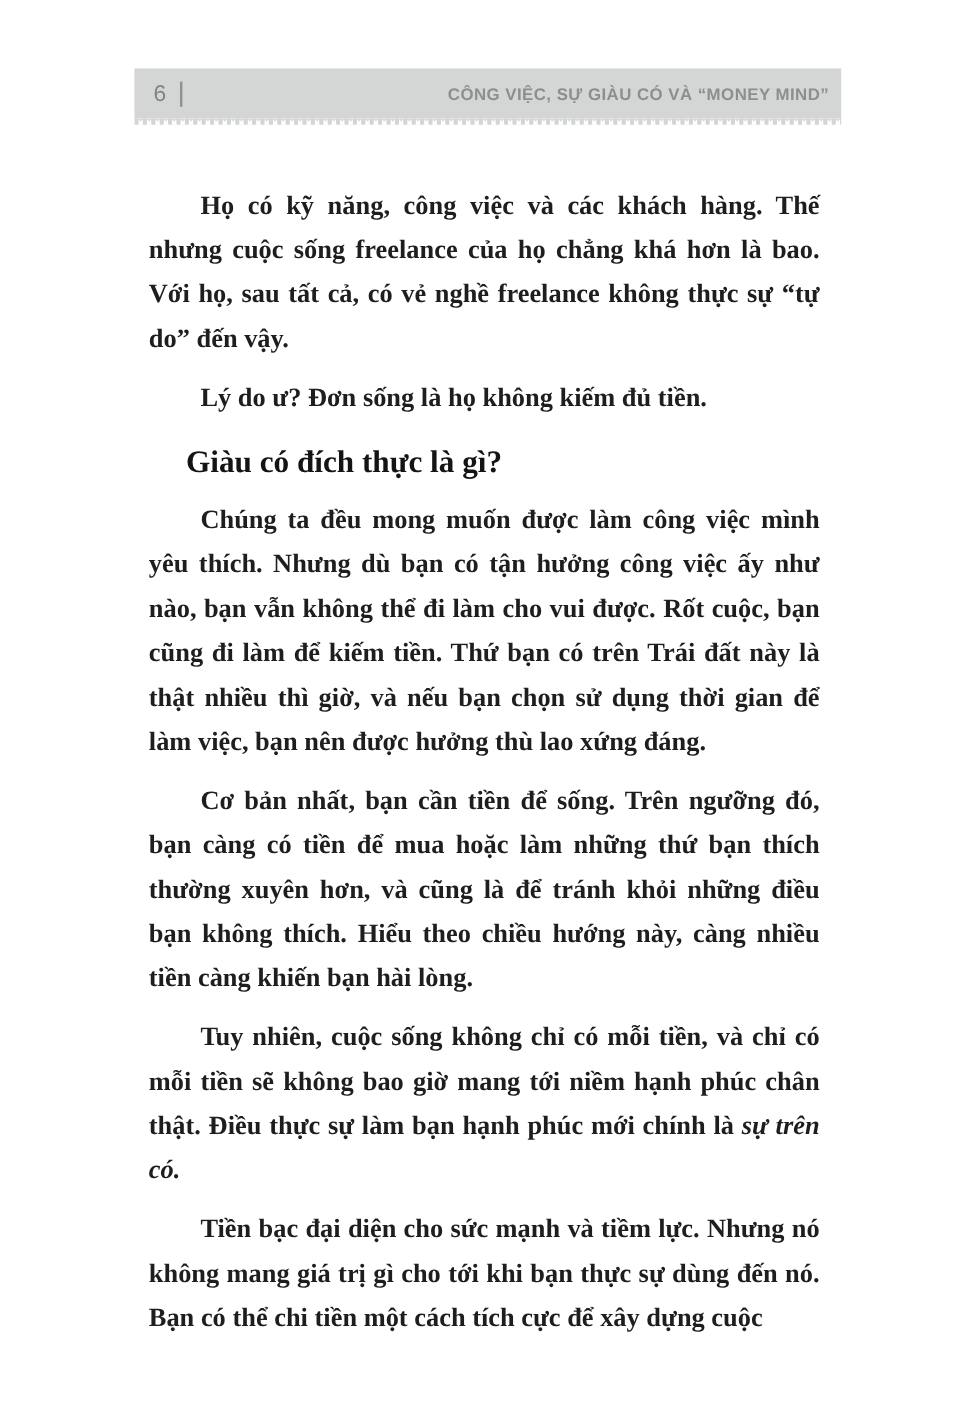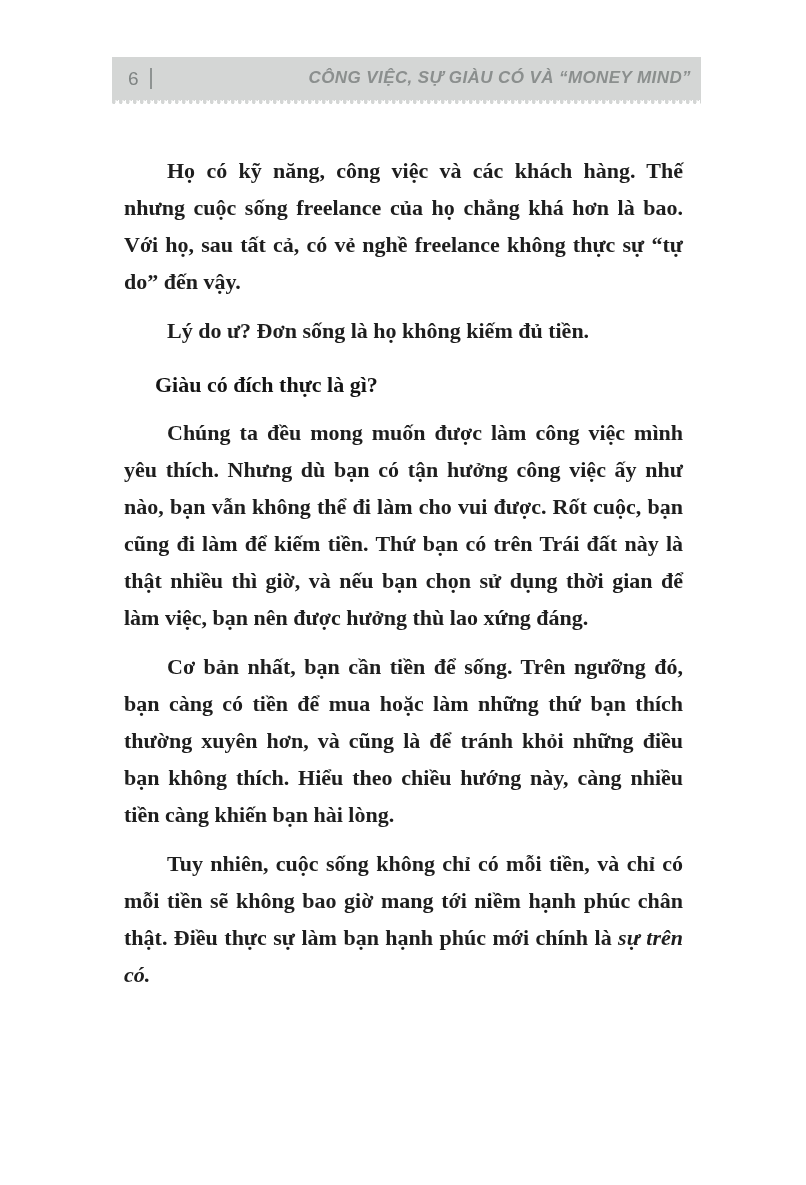--- a/index.html
+++ b/index.html
@@ -62,26 +62,25 @@
     color: #7f8483;
     line-height: 1;
   }
   .header-divider {
     display: inline-block;
     width: 2px;
     height: 21px;
     background: #8e9392;
   }
   .running-title {
-    font-size: 17px;
+    font-size: 14px;
     font-weight: 700;
     letter-spacing: 0.4px;
     color: var(--header-text);
     white-space: nowrap;
-    font-style: italic;
   }
   
   .content {
     position: absolute;
     left: 112px;
     top: 140px;
     width: 583px;
     color: var(--body-text);
     font-size: 22px;
     line-height: 37px;
@@ -91,21 +90,21 @@
     text-align: justify;
     text-indent: 43px;
     font-weight: bold;
   }
   .body-paragraph em {
     font-style: italic;
   }
   .section-heading {
     margin: 19px 0 6px;
     padding-left: 43px;
-    font-size: 22px;
+    font-size: 26px;
     line-height: 34px;
     font-weight: bold;
     color: #141414;
   }
 </style>
 </head>
 <body>
 
 <div class="page">
 
@@ -117,15 +116,16 @@
     <span class="running-title">CÔNG VIỆC, SỰ GIÀU CÓ VÀ “MONEY MIND”</span>
   </header>
 
   <main class="content">
       <p class="body-paragraph"><span>Họ có kỹ năng, công việc và các khách hàng. Thế nhưng cuộc sống freelance của họ chẳng khá hơn là bao. Với họ, sau tất cả, có vẻ nghề freelance không thực sự “tự do” đến vậy.</span></p>
       <p class="body-paragraph"><span>Lý do ư? Đơn sống là họ không kiếm đủ tiền.</span></p>
       <h2 class="section-heading"><span>Giàu có đích thực là gì?</span></h2>
       <p class="body-paragraph"><span>Chúng ta đều mong muốn được làm công việc mình yêu thích. Nhưng dù bạn có tận hưởng công việc ấy như nào, bạn vẫn không thể đi làm cho vui được. Rốt cuộc, bạn cũng đi làm để kiếm tiền. Thứ bạn có trên Trái đất này là thật nhiều thì giờ, và nếu bạn chọn sử dụng thời gian để làm việc, bạn nên được hưởng thù lao xứng đáng.</span></p>
       <p class="body-paragraph"><span>Cơ bản nhất, bạn cần tiền để sống. Trên ngưỡng đó, bạn càng có tiền để mua hoặc làm những thứ bạn thích thường xuyên hơn, và cũng là để tránh khỏi những điều bạn không thích. Hiểu theo chiều hướng này, càng nhiều tiền càng khiến bạn hài lòng.</span></p>
       <p class="body-paragraph"><span>Tuy nhiên, cuộc sống không chỉ có mỗi tiền, và chỉ có mỗi tiền sẽ không bao giờ mang tới niềm hạnh phúc chân thật. Điều thực sự làm bạn hạnh phúc mới chính là </span><em>sự trên có.</em></p>
+      <p class="body-paragraph"><span>Tiền bạc đại diện cho sức mạnh và tiềm lực. Nhưng nó không mang giá trị gì cho tới khi bạn thực sự dùng đến nó. Bạn có thể chi tiền một cách tích cực để xây dựng cuộc</span></p>
     </main>
 
 </div>
 
 </body></html>

